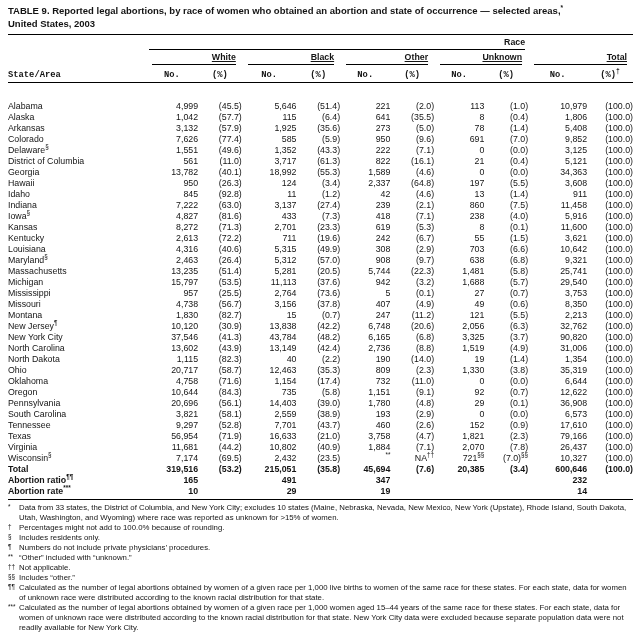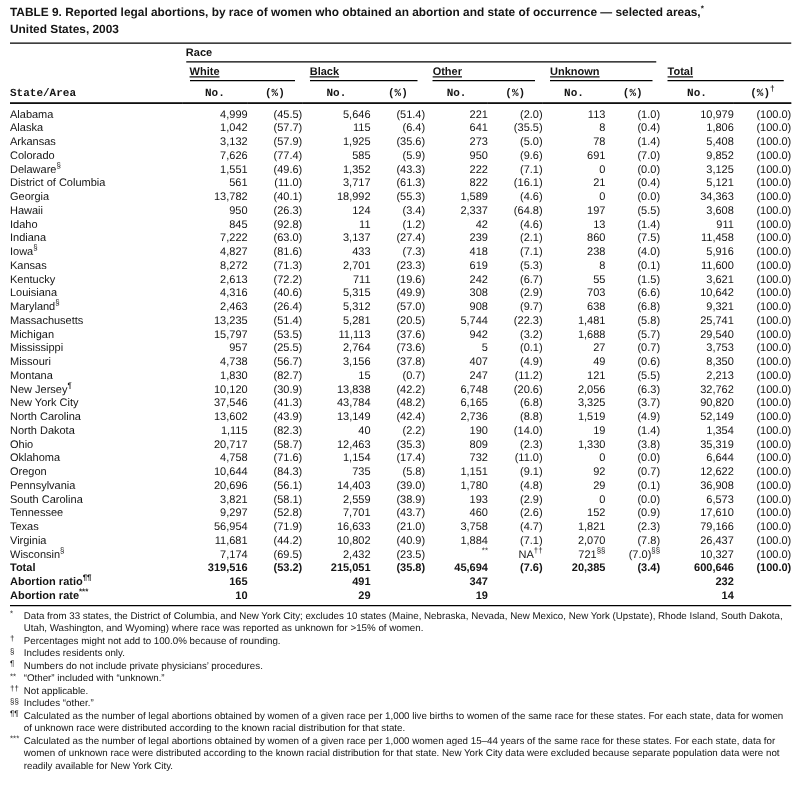--- a/index.html
+++ b/index.html
@@ -4,27 +4,27 @@
 <style>
   html,body{margin:0;padding:0;background:#fff;}
   body{width:640px;height:632px;overflow:hidden;color:#141414;font-family:"Liberation Sans",sans-serif;-webkit-font-smoothing:antialiased;}
   .page{padding:5px 7px 0 8px;}
   .title{font-size:9.5px;font-weight:bold;line-height:12.5px;letter-spacing:0;border-bottom:1px solid #000;padding-bottom:4px;}
   .title sup{font-size:6.5px;}
   table{width:625px;border-collapse:collapse;table-layout:fixed;font-size:8.8px;margin-top:1px;}
   thead th{font-weight:bold;padding:0;vertical-align:bottom;font-size:8.8px;}
   tr.spanrow th{height:14px;}
   tr.grouprow th{height:15px;text-decoration:underline;}
-  .spanline{border-bottom:1px solid #000;text-align:left;font-weight:bold;padding-bottom:2px;margin:0 6px;white-space:nowrap;}
+  .spanline{border-bottom:1px solid #000;text-align:right;font-weight:bold;padding-bottom:2px;margin:0 6px;white-space:nowrap;}
   .racespan .spanline{margin:0 3px;}
   tr.colhead th{height:15px;border-bottom:1px solid #000;padding-bottom:2px;font-family:Liberation Mono, monospace;}
   tr.colhead th.statehdr{text-align:left;}
   tr.colhead th.num{text-align:center;}
   tbody td{height:11px;line-height:11px;padding:0;white-space:nowrap;}
-  tbody tr:first-child td{padding-top:3px;}
+  tbody tr:first-child td{padding-top:18px;}
   td.state{text-align:left;}
   td.num{text-align:right;}
   tr.bold td{font-weight:bold;}
   sup{font-size:6.3px;line-height:0;vertical-align:super;}
   .footnotes{border-top:1px solid #000;margin-top:2px;padding-top:3px;font-size:7.8px;line-height:10px;}
   .fn{display:flex;}
   .fn .marker{flex:0 0 11px;width:11px;font-size:6.3px;position:relative;top:-1px;}
   .fn .text{flex:1;}
 </style>
 </head>
@@ -378,21 +378,21 @@
         <tr>
           <td class="state">North Carolina</td>
           <td class="num">13,602</td>
           <td class="num">(43.9)</td>
           <td class="num">13,149</td>
           <td class="num">(42.4)</td>
           <td class="num">2,736</td>
           <td class="num">(8.8)</td>
           <td class="num">1,519</td>
           <td class="num">(4.9)</td>
-          <td class="num">52,149</td>
+          <td class="num">31,006</td>
           <td class="num">(100.0)</td>
         </tr>
         <tr>
           <td class="state">North Dakota</td>
           <td class="num">1,115</td>
           <td class="num">(82.3)</td>
           <td class="num">40</td>
           <td class="num">(2.2)</td>
           <td class="num">190</td>
           <td class="num">(14.0)</td>

